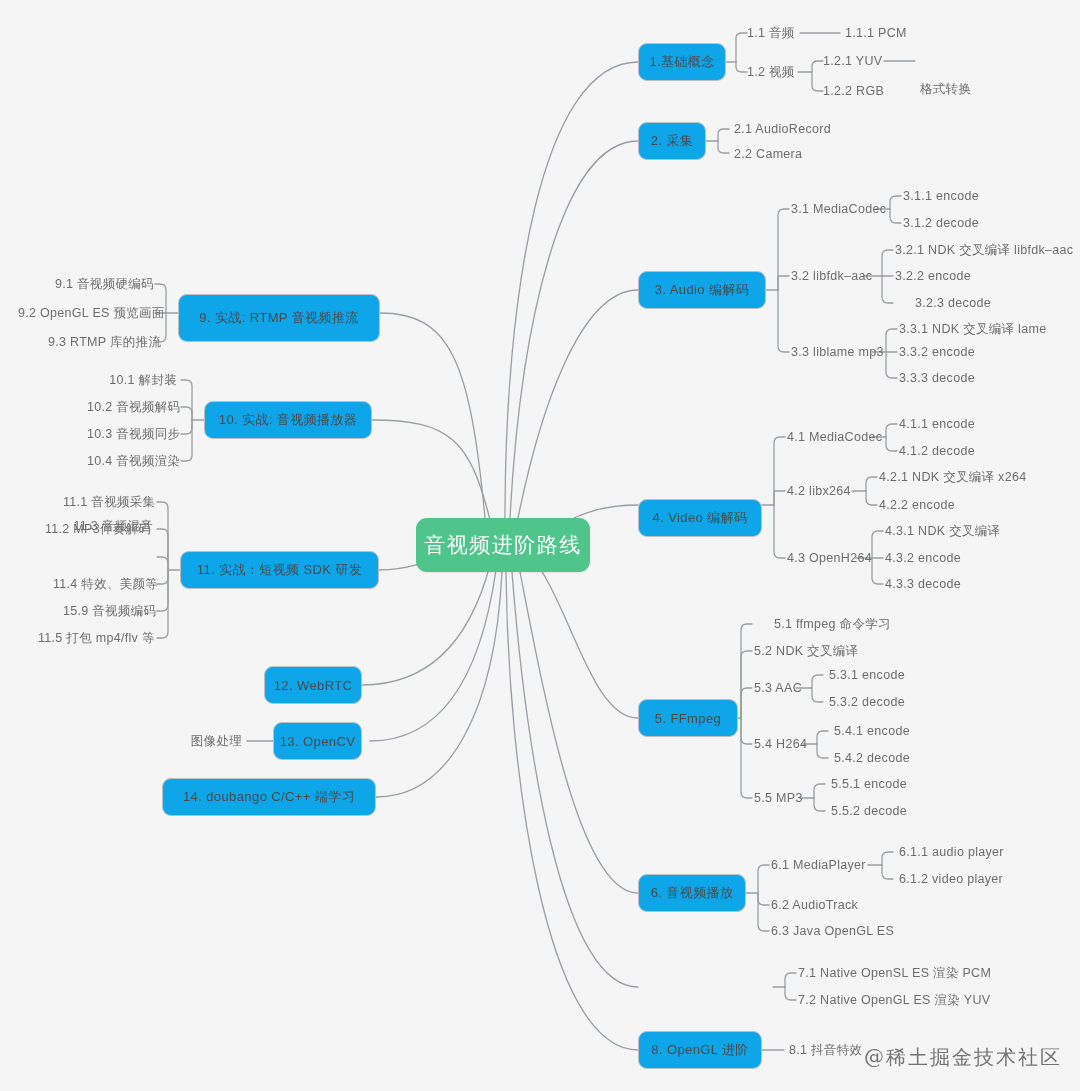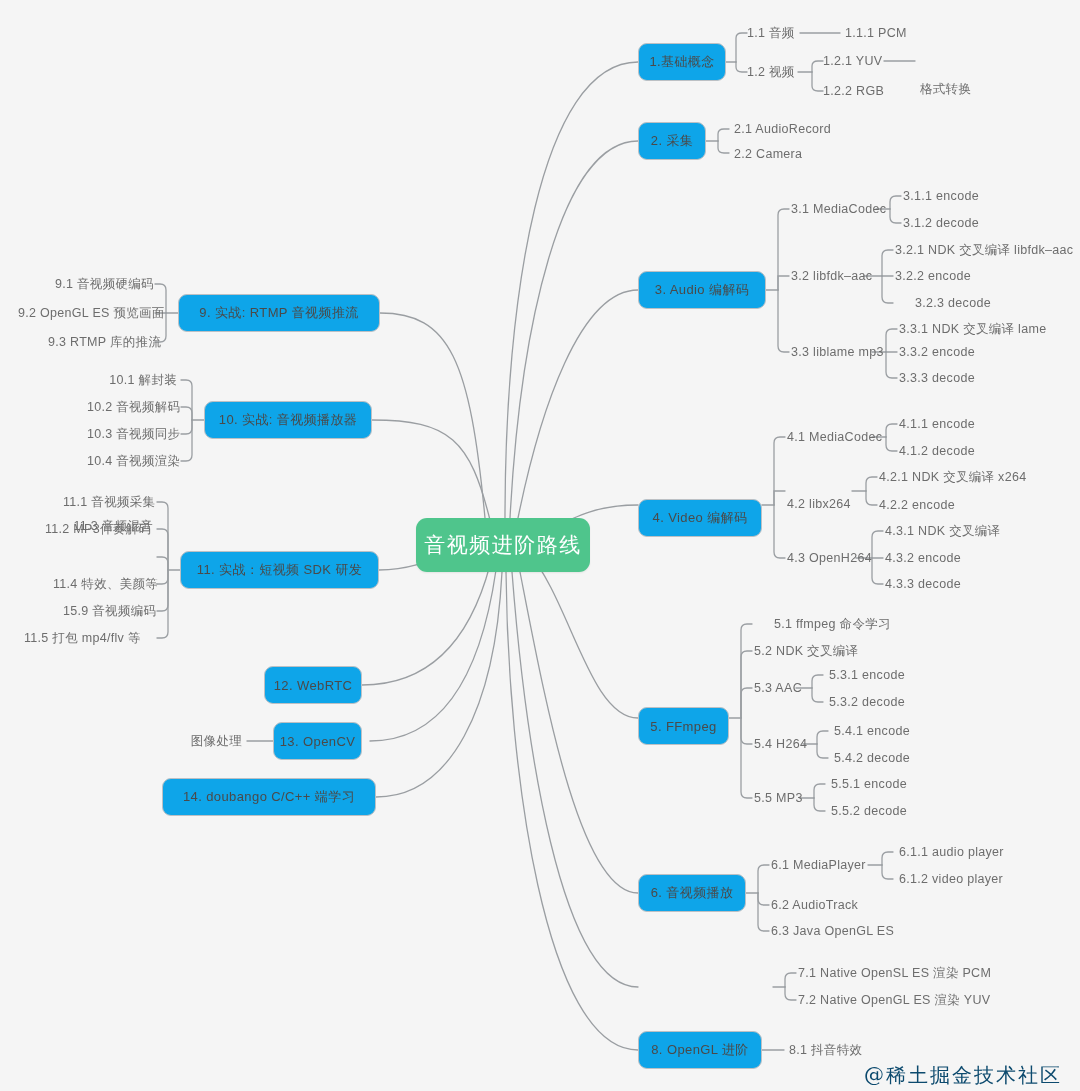--- a/index.html
+++ b/index.html
@@ -60,22 +60,22 @@
     z-index: 3;
     line-height: 1;
   }
   .leaf.l2 { font-size: 12.5px; }
   .leaf.l3 { font-size: 12.5px; }
   .leaf.right { text-align: left; }
   .leaf.left  { text-align: right; }
   .watermark {
     position: absolute;
     right: 18px;
-    bottom: 2px;
-    color: #0c4a6e;
+    bottom: 20px;
+    color: #737373;
     font-size: 20px;
     letter-spacing: 2px;
     font-family: "DejaVu Serif", "Liberation Serif", serif;
     z-index: 5;
     user-select: none;
   }
 </style>
 </head>
 <body style="background: rgb(245, 245, 245);">
 
@@ -210,34 +210,34 @@
   </div>
 
   <div class="node" style="left:638px; top:271px; width:128px; height:38px;">
     <span>3.  Audio 编解码</span>
   </div>
 
   <div class="node" style="left:638px; top:499px; width:124px; height:38px;">
     <span>4. Video 编解码</span>
   </div>
 
-  <div class="node" style="left:638px; top:699px; width:91px; height:38px;margin-top:8px;">
+  <div class="node" style="left:638px; top:699px; width:100px; height:38px;">
     <span>5. FFmpeg</span>
   </div>
 
   <div class="node" style="left:638px; top:874px; width:108px; height:38px;">
     <span>6. 音视频播放</span>
   </div>
 
 
   <div class="node" style="left:638px; top:1031px; width:124px; height:38px;">
     <span>8. OpenGL 进阶</span>
   </div>
 
-  <div class="node" style="left:178px; top:294px; width:202px; height:38px;text-align:center;">
+  <div class="node" style="left:178px; top:294px; width:202px; height:48px;text-align:center;">
     <span>9. 实战: RTMP 音视频推流</span>
   </div>
 
   <div class="node" style="left:204px; top:401px; width:168px; height:38px;">
     <span>10. 实战: 音视频播放器</span>
   </div>
 
   <div class="node" style="left:180px; top:551px; width:199px; height:38px;">
     <span>11. 实战：短视频 SDK 研发</span>
   </div>
@@ -275,21 +275,21 @@
 
   <div class="leaf right l2" style="left:791px; top:346px;">3.3 liblame mp3</div>
   <div class="leaf right l3" style="left:899px; top:323px;">3.3.1 NDK 交叉编译 lame</div>
   <div class="leaf right l3" style="left:899px; top:346px;">3.3.2 encode</div>
   <div class="leaf right l3" style="left:899px; top:372px;">3.3.3 decode</div>
 
   <div class="leaf right l2" style="left:787px; top:431px;">4.1 MediaCodec</div>
   <div class="leaf right l3" style="left:899px; top:418px;">4.1.1 encode</div>
   <div class="leaf right l3" style="left:899px; top:445px;">4.1.2 decode</div>
 
-  <div class="leaf right l2" style="left:787px; top:485px;margin-top:13px;">4.2 libx264</div>
+  <div class="leaf right l2" style="left:787px; top:485px;">4.2 libx264</div>
   <div class="leaf right l3" style="left:879px; top:471px;">4.2.1 NDK 交叉编译 x264</div>
   <div class="leaf right l3" style="left:879px; top:499px;">4.2.2 encode</div>
 
   <div class="leaf right l2" style="left:787px; top:552px;">4.3 OpenH264</div>
   <div class="leaf right l3" style="left:885px; top:525px;">4.3.1 NDK 交叉编译</div>
   <div class="leaf right l3" style="left:885px; top:552px;">4.3.2 encode</div>
   <div class="leaf right l3" style="left:885px; top:578px;">4.3.3 decode</div>
 
   <div class="leaf right l2" style="left:774px; top:618px;">5.1 ffmpeg 命令学习</div>
   <div class="leaf right l2" style="left:754px; top:645px;">5.2 NDK 交叉编译</div>
@@ -324,19 +324,19 @@
   <div class="leaf left l2" style="left:107px; top:374px; width:70px; text-align:right;">10.1 解封装</div>
   <div class="leaf left l2" style="left:87px; top:401px; width:90px; text-align:right;">10.2 音视频解码</div>
   <div class="leaf left l2" style="left:87px; top:428px; width:90px; text-align:right;">10.3 音视频同步</div>
   <div class="leaf left l2" style="left:87px; top:455px; width:90px; text-align:right;">10.4 音视频渲染</div>
 
   <div class="leaf left l2" style="left:63px; top:496px; width:90px; text-align:right;">11.1 音视频采集</div>
   <div class="leaf left l2" style="left:43px; top:523px; width:110px; text-align:center;">11.2 MP3伴奏解码</div>
   <div class="leaf left l2" style="left:73px; top:520px; width:80px; text-align:right;">11.3 音频混音</div>
   <div class="leaf left l2" style="left:53px; top:578px; width:100px; text-align:right;">11.4 特效、美颜等</div>
   <div class="leaf left l2" style="left:63px; top:605px; width:90px; text-align:right;">15.9 音视频编码</div>
-  <div class="leaf left l2" style="left:24px; top:632px; width:115px; text-align:center;">11.5 打包 mp4/flv 等</div>
+  <div class="leaf left l2" style="left:38px; top:632px; width:115px; text-align:center;">11.5 打包 mp4/flv 等</div>
 
   <div class="leaf left l2" style="left:186px; top:735px; width:56px; text-align:right;">图像处理</div>
 
   <div class="watermark">@稀土掘金技术社区</div>
 
 </div>
 
 </body></html>

